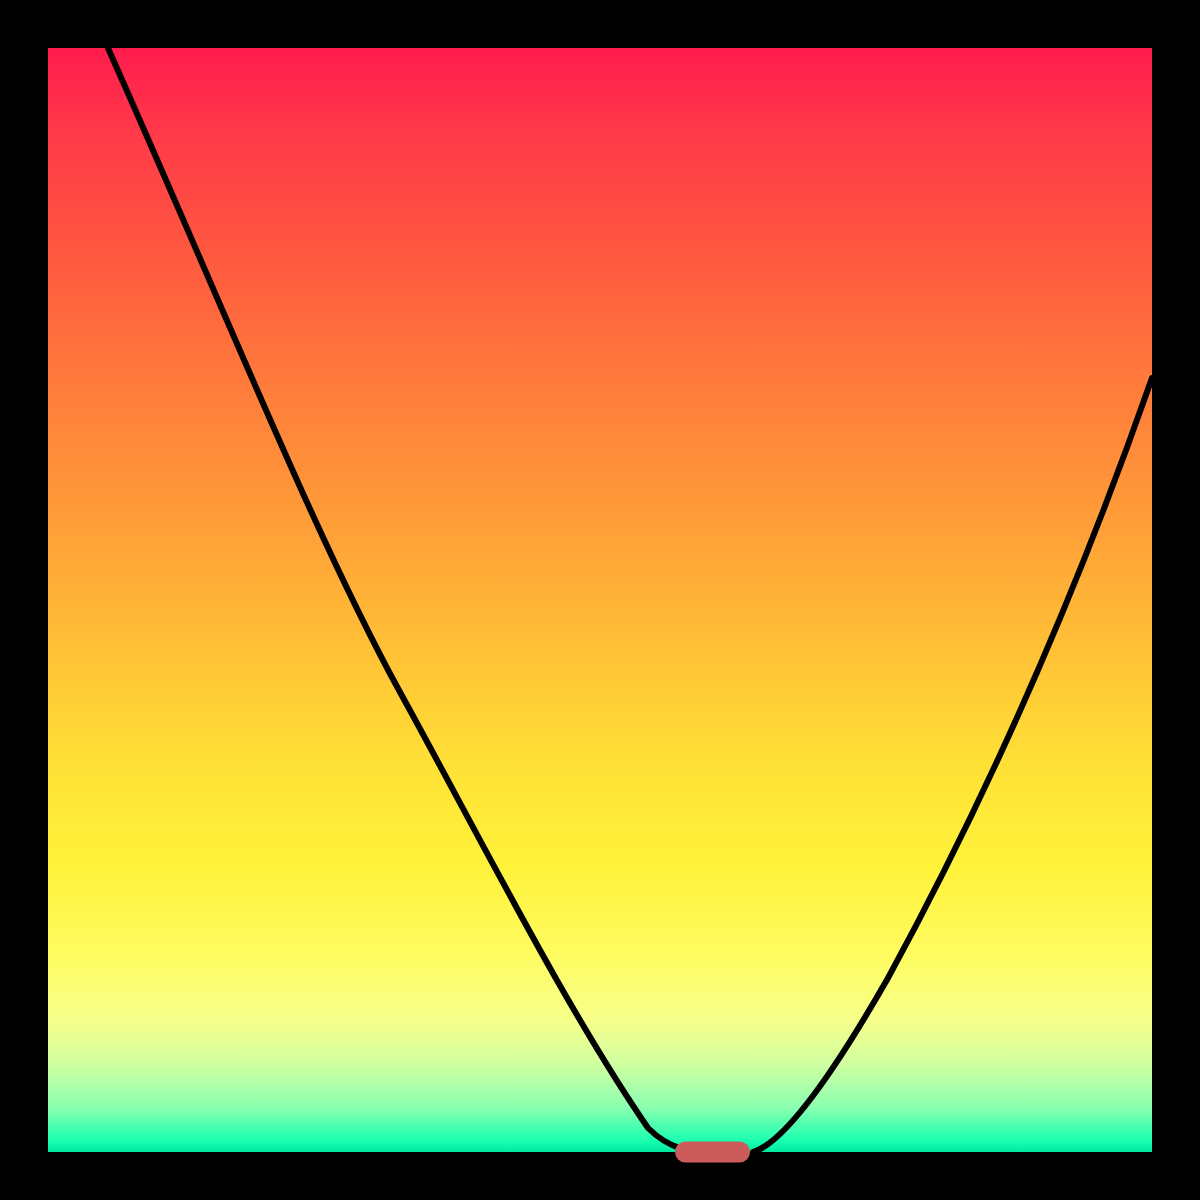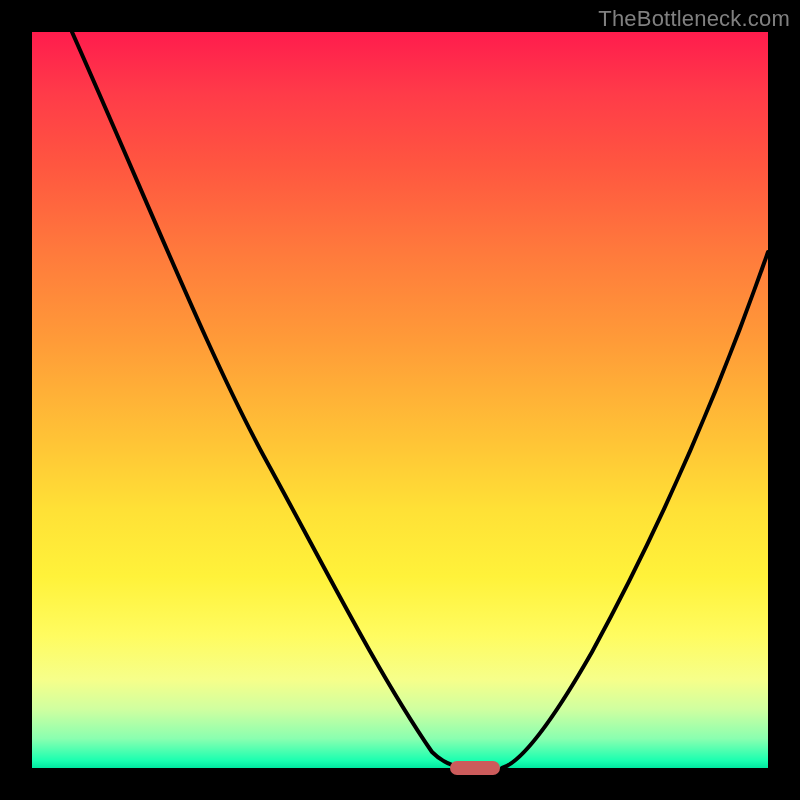--- a/index.html
+++ b/index.html
@@ -81,14 +81,13 @@
                C 415 735, 430 736, 440 736" fill="none" stroke="#000" stroke-width="4" stroke-linecap="round"></path>
 
       <path d="M 470 736
                C 490 730, 520 690, 560 620
                C 620 510, 680 380, 736 220" fill="none" stroke="#000" stroke-width="4" stroke-linecap="round"></path>
     </svg>
 
     <div class="marker" style="left:418px;"></div>
   </div>
 
-  <div class="watermark">TheBottleneck.com</div>
 </div>
 
 </body></html>

